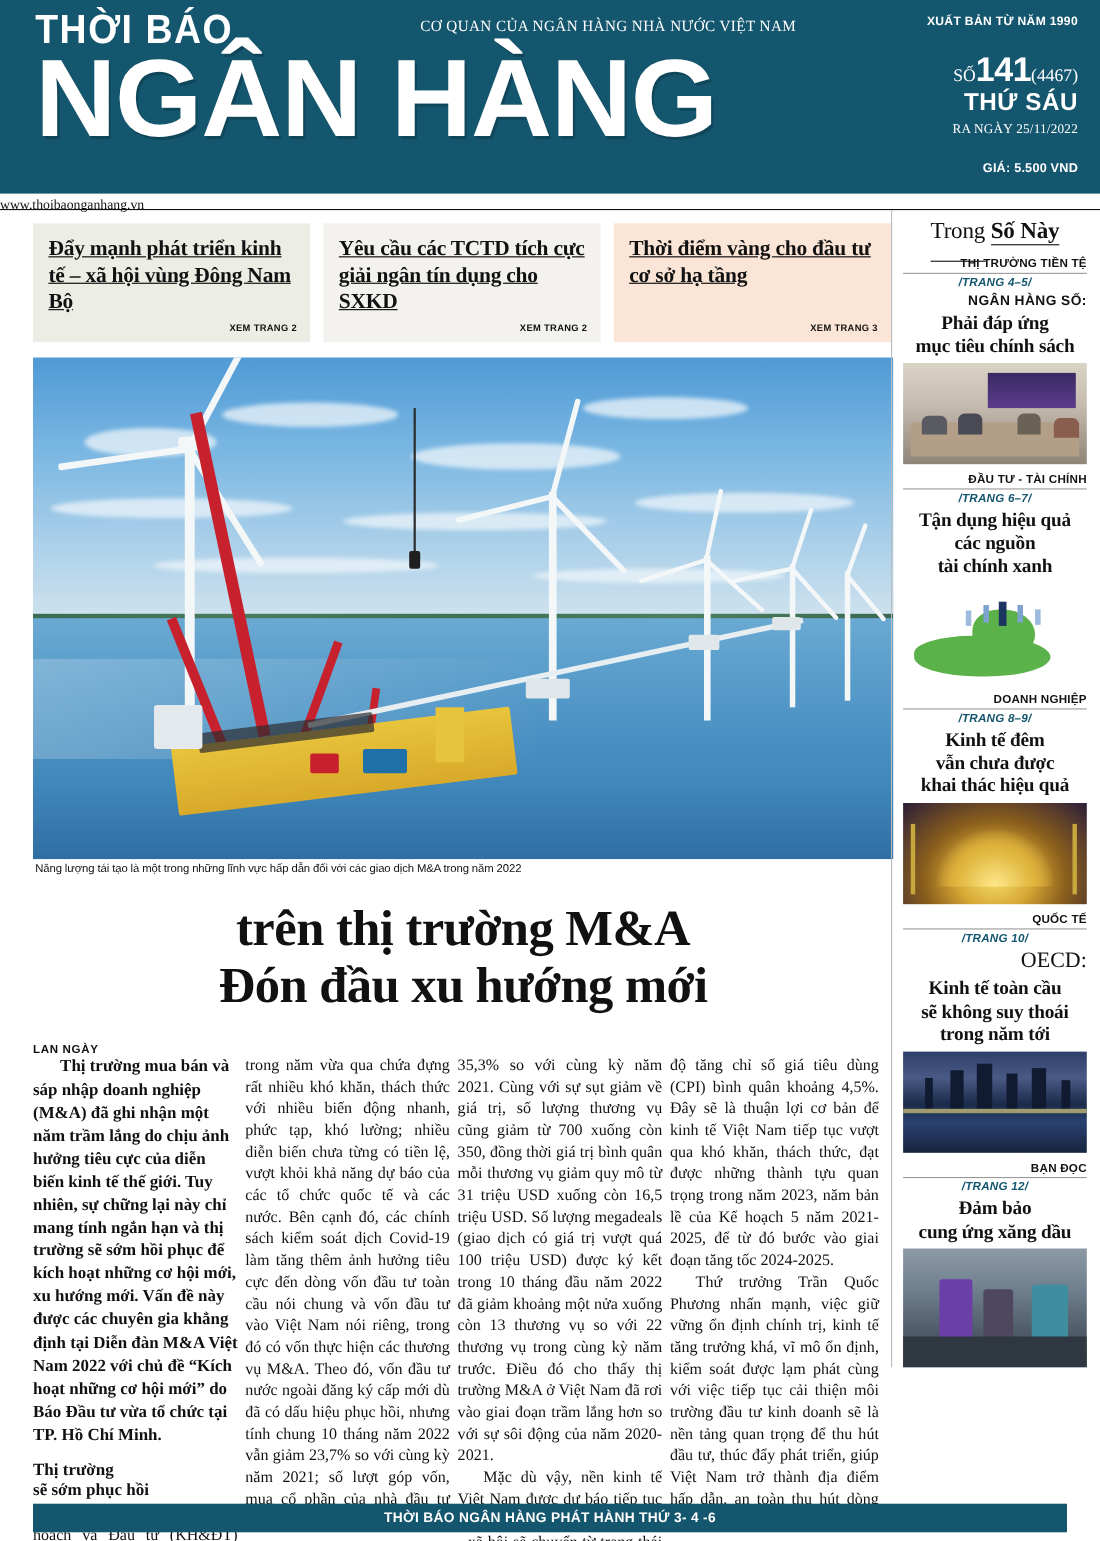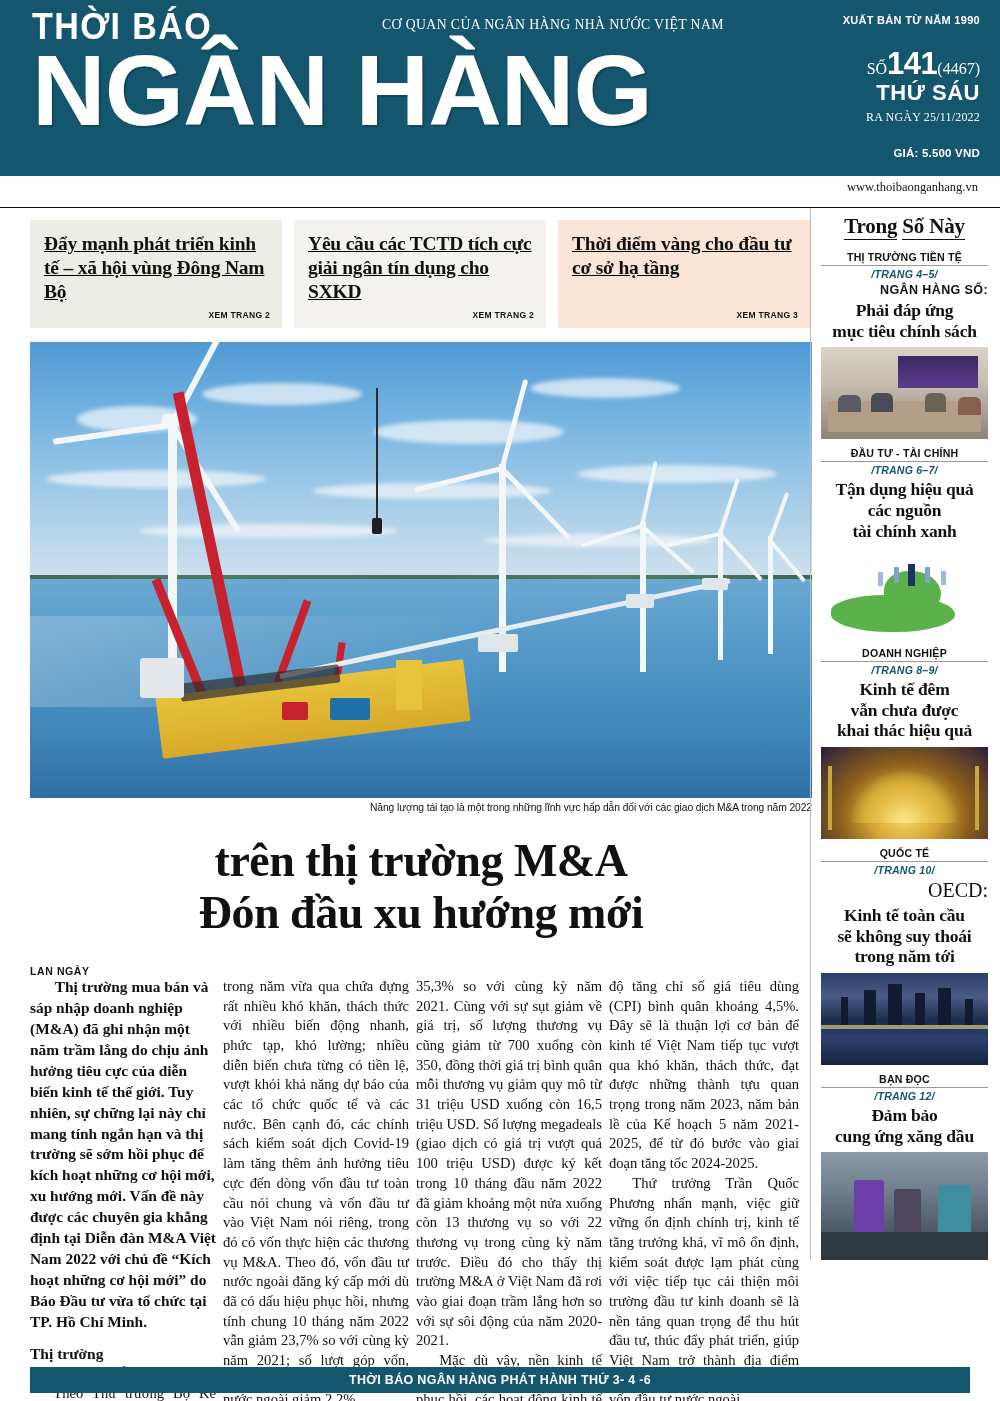--- a/index.html
+++ b/index.html
@@ -93,23 +93,23 @@
     letter-spacing: 0.2px;
   }
   .mh-price {
     font-family: "Liberation Sans", sans-serif;
     font-weight: 700;
     font-size: 11.5px;
     margin-top: 22px;
     letter-spacing: 0.2px;
   }
   .website-bar {
-    height: 32px;
+    height: 15px;
     border-bottom: 1px solid #111;
-    text-align: right;
+    text-align: left;
     padding: 1px 22px 0 0;
   }
   .website-bar span {
     font-family: "Liberation Serif", serif;
     font-size: 12.5px;
     color: #111;
   }
 
   
   .content {
@@ -209,21 +209,20 @@
     color: #f0f0f0;
     letter-spacing: .3px;
     white-space: nowrap;
   }
   .photo-caption {
     font-family: "Liberation Sans", sans-serif;
     font-size: 10.3px;
     color: #111;
     padding: 4px 0 0 2px;
     letter-spacing: -0.1px;
-    text-align: right;
   }
 
   
   .main-headline {
     text-align: center;
     font-family: "Liberation Serif", serif;
     font-weight: 700;
     font-size: 46px;
     line-height: 1.13;
     color: #111;
@@ -274,25 +273,25 @@
 
   
   .side-brand {
     text-align: center;
     font-family: "Liberation Serif", serif;
     font-size: 21px;
     color: #111;
     padding: 6px 0 4px 0;
     letter-spacing: -0.2px;
   }
-  .side-brand .b1 { font-weight: 700; border-bottom: 1.5px solid #111; padding-bottom:1px;}
+  .side-brand .b1 { font-weight: 400; border-bottom: 1.5px solid #111; padding-bottom:16px;}
   .side-brand .b2 { font-weight: 700; border-bottom: 1.5px solid #111; padding-bottom:1px;}
   .side-item { margin-top: 8px; }
   .side-cat {
-    text-align: center;
+    text-align: right;
     font-family: "Liberation Sans", sans-serif;
     font-weight: 700;
     font-size: 10.6px;
     letter-spacing: 0.2px;
     color: #111;
     padding-bottom: 2px;
     border-bottom: 1px solid #999;
     margin-bottom: 2px;
   }
   .side-page {

